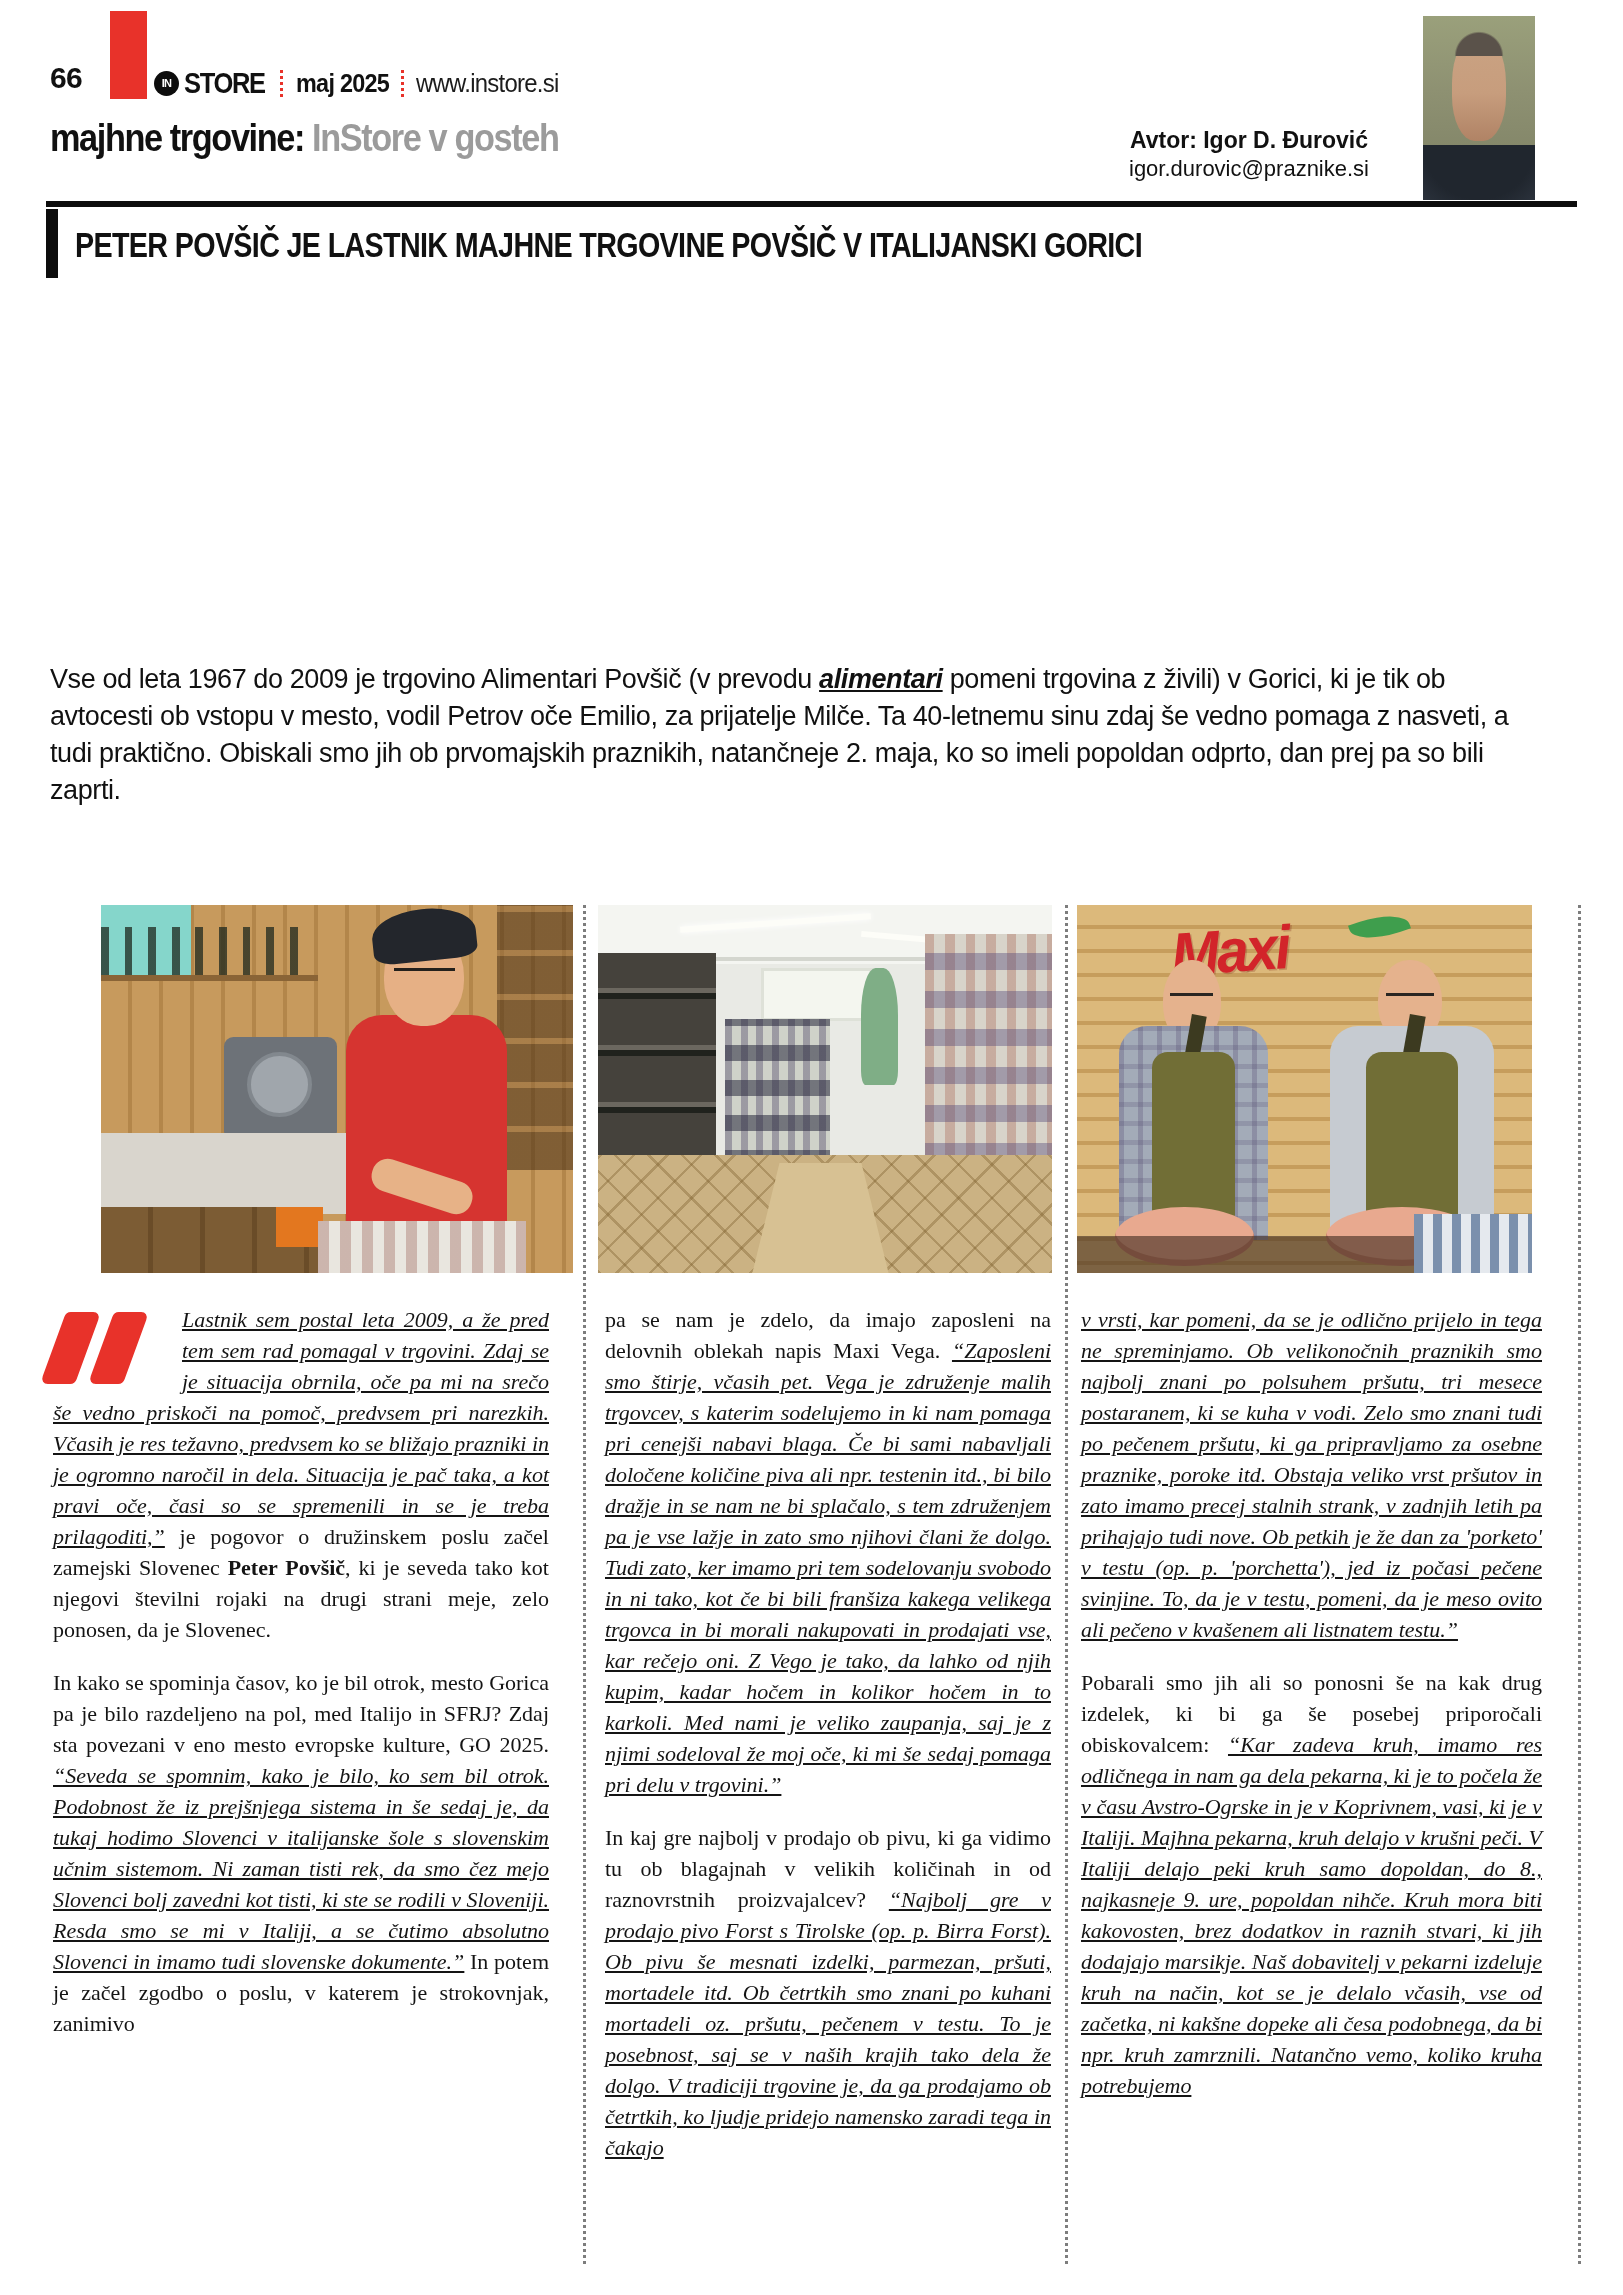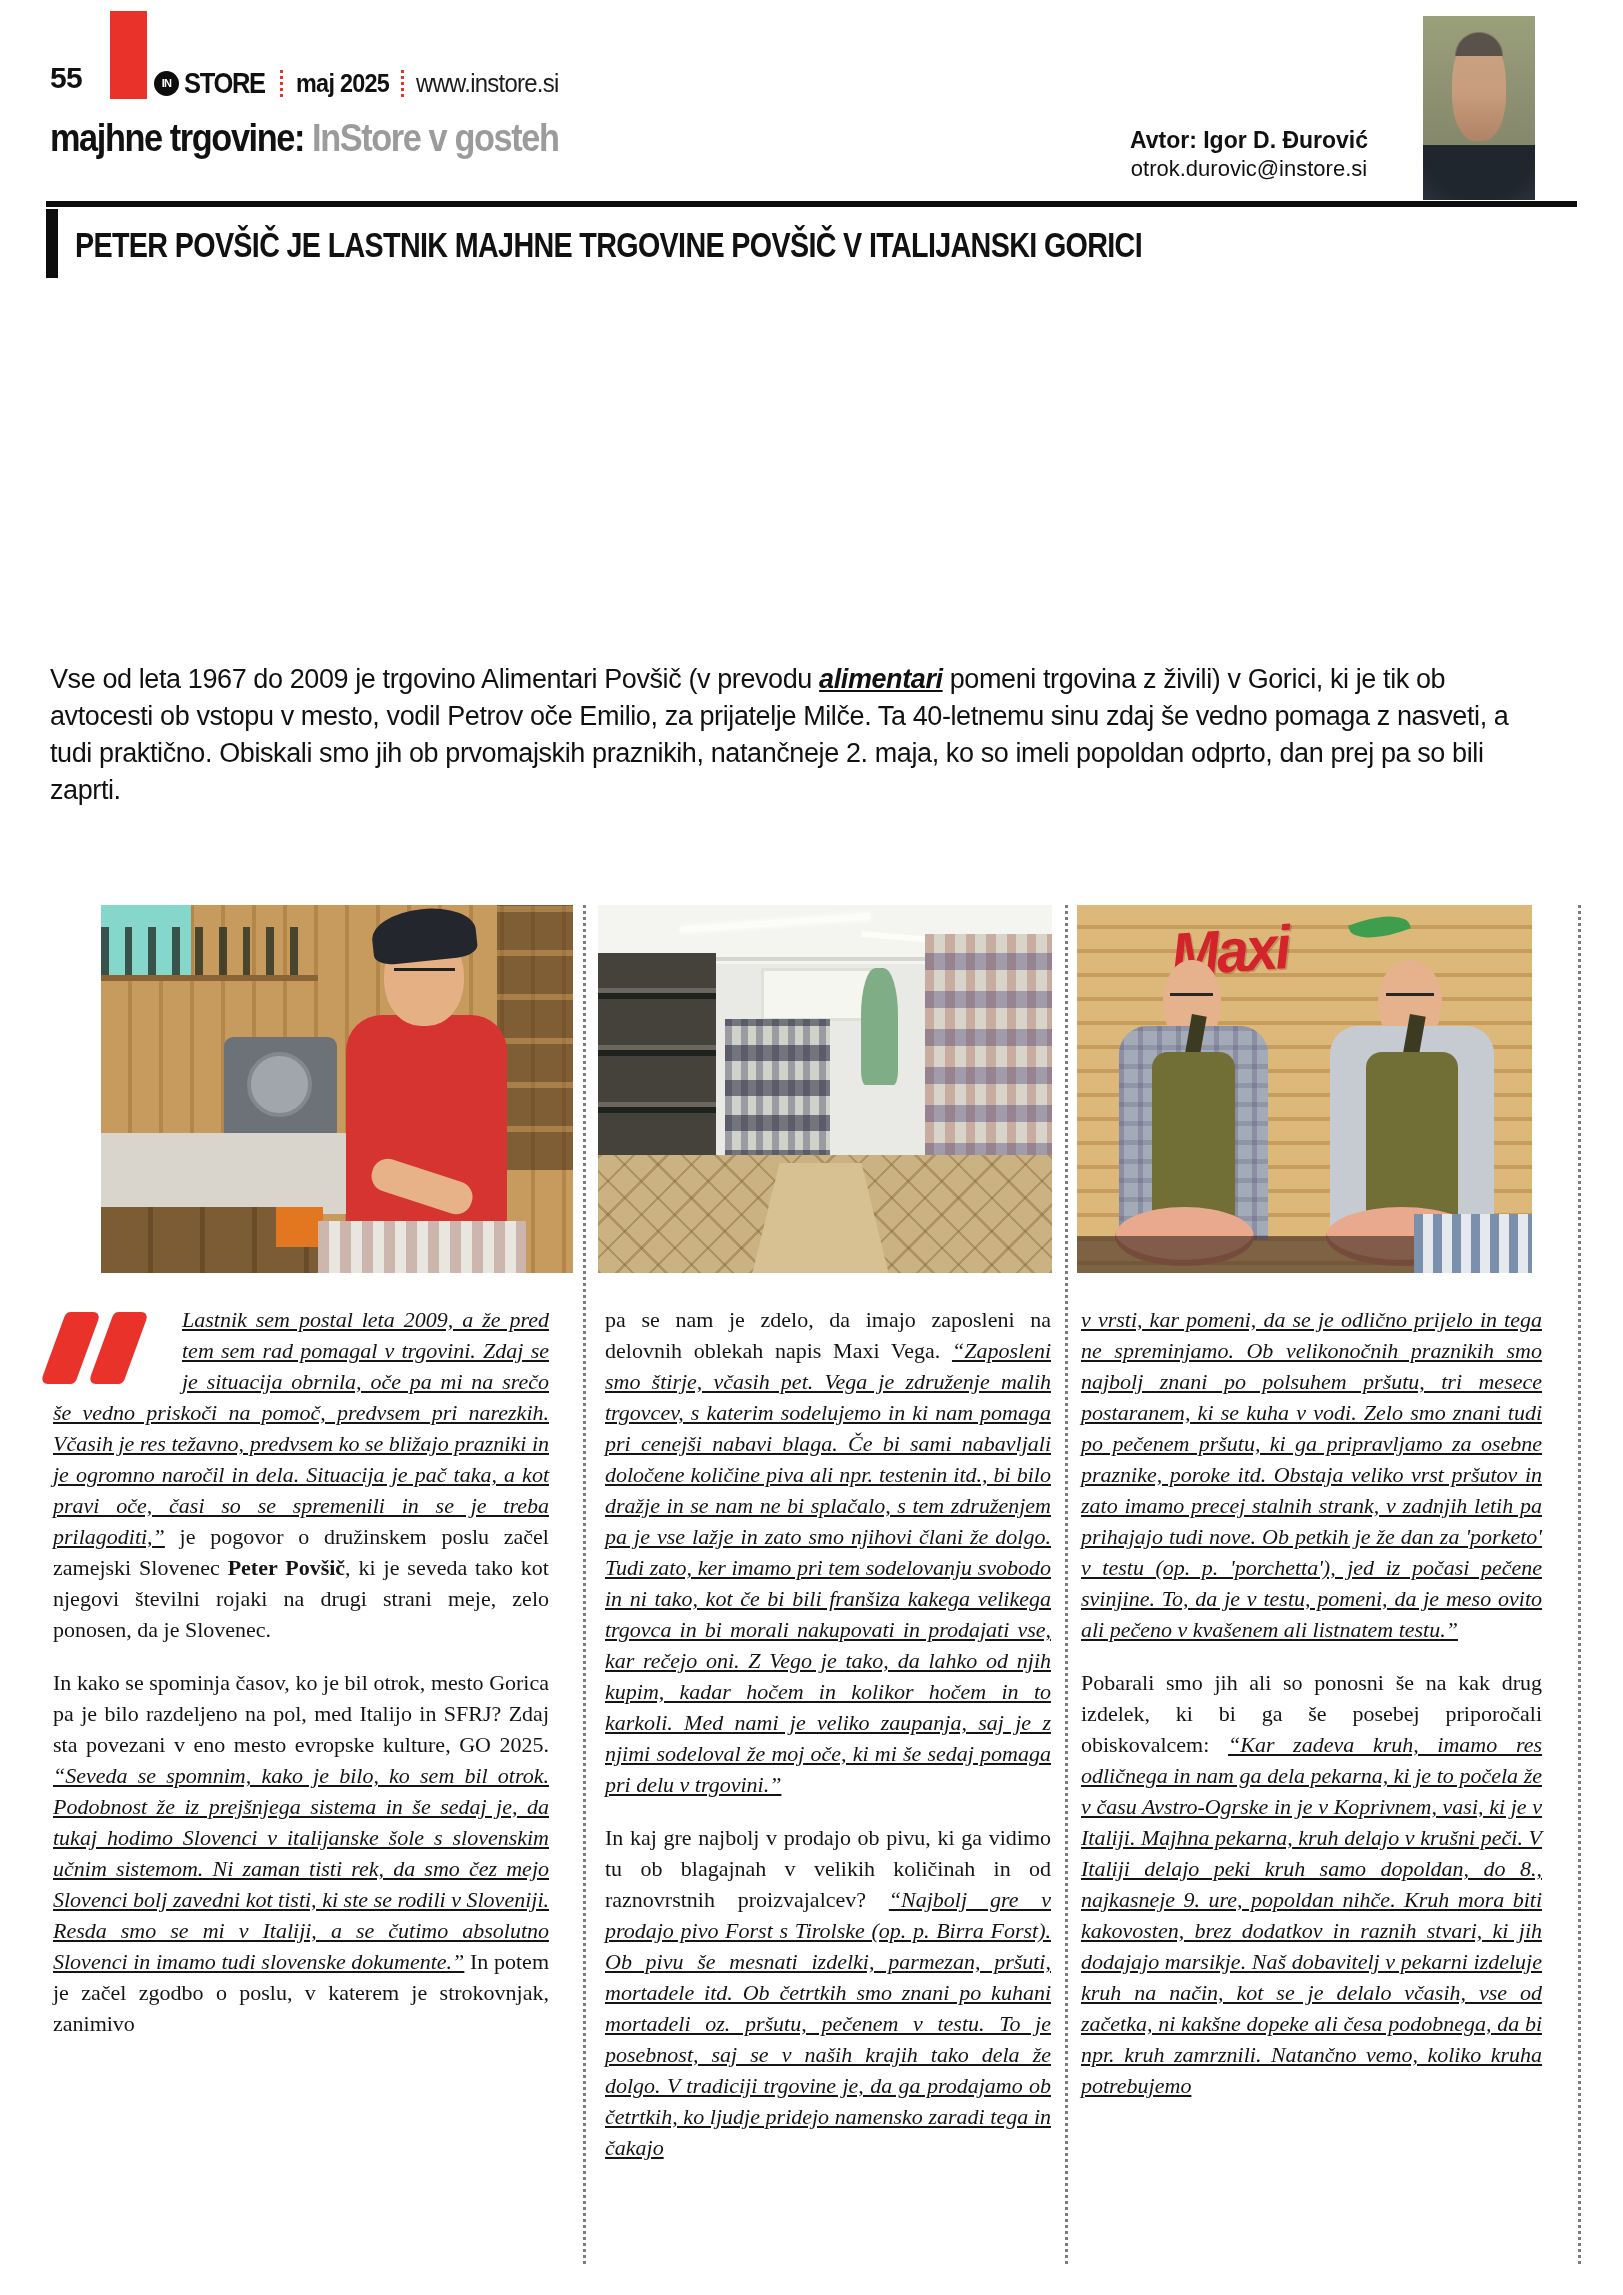--- a/index.html
+++ b/index.html
@@ -123,34 +123,34 @@
   .run.bold{font-weight:bold;}
   .quote-mark{float:left;width:115px;height:72px;margin:7.9px 14px 3.1px 0;}
   .quote-mark i{display:inline-block;width:35px;height:72px;margin-right:12.6px;background:#e8322a;
       transform:skewX(-20deg);border-radius:4.7px 7.9px 4.7px 7.9px;}
 </style>
 </head>
 <body>
 
 <div class="page">
 
-  <div class="page-number">55</div>
+  <div class="page-number">66</div>
   <div class="red-box"></div>
   <div class="logo-row">
     <span class="in-badge">IN</span>
     <span class="logo-store">STORE</span>
     <span class="red-dots"></span>
     <span class="issue-date">maj 2025</span>
     <span class="red-dots"></span>
     <span class="website">www.instore.si</span>
   </div>
   <div class="section-title"><span>majhne trgovine:</span><span class="section-gray"> InStore v gosteh</span></div>
   <div class="author-block">
     <div class="author-name">Avtor: Igor D. Đurović</div>
-    <div class="author-email">otrok.durovic@instore.si</div>
+    <div class="author-email">igor.durovic@praznike.si</div>
   </div>
   <div class="author-photo">
     <div class="ap-head"></div>
     <div class="ap-hair"></div>
     <div class="ap-shirt"></div>
   </div>
   <div class="top-rule"></div>
 
   <div class="kicker-bar"></div>
   <div class="kicker">PETER POVŠIČ JE LASTNIK MAJHNE TRGOVINE POVŠIČ V ITALIJANSKI GORICI</div>

